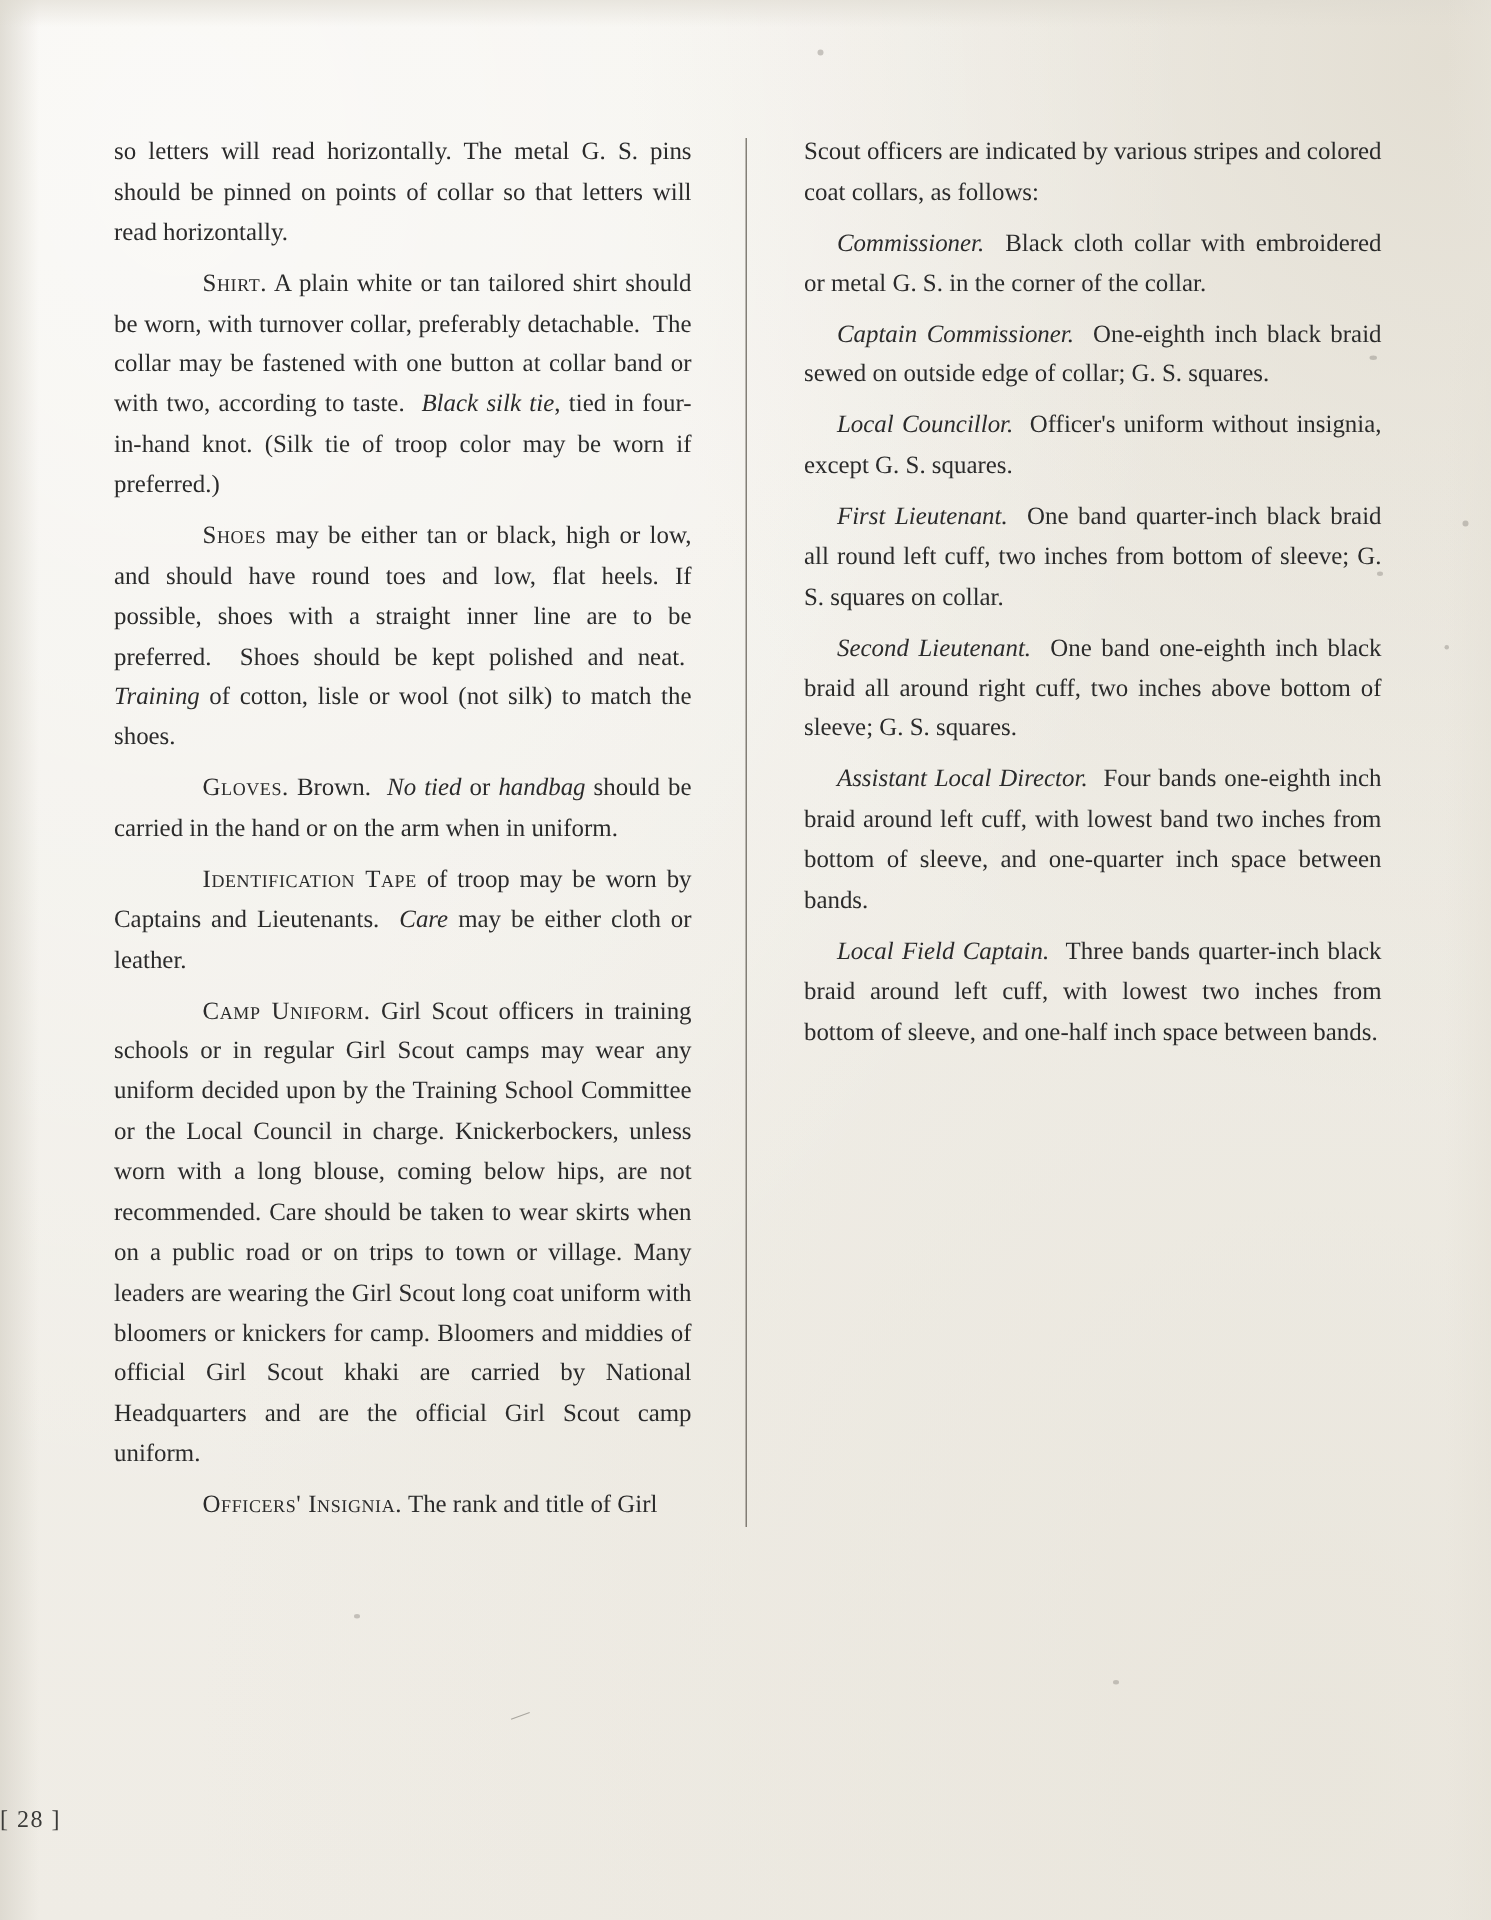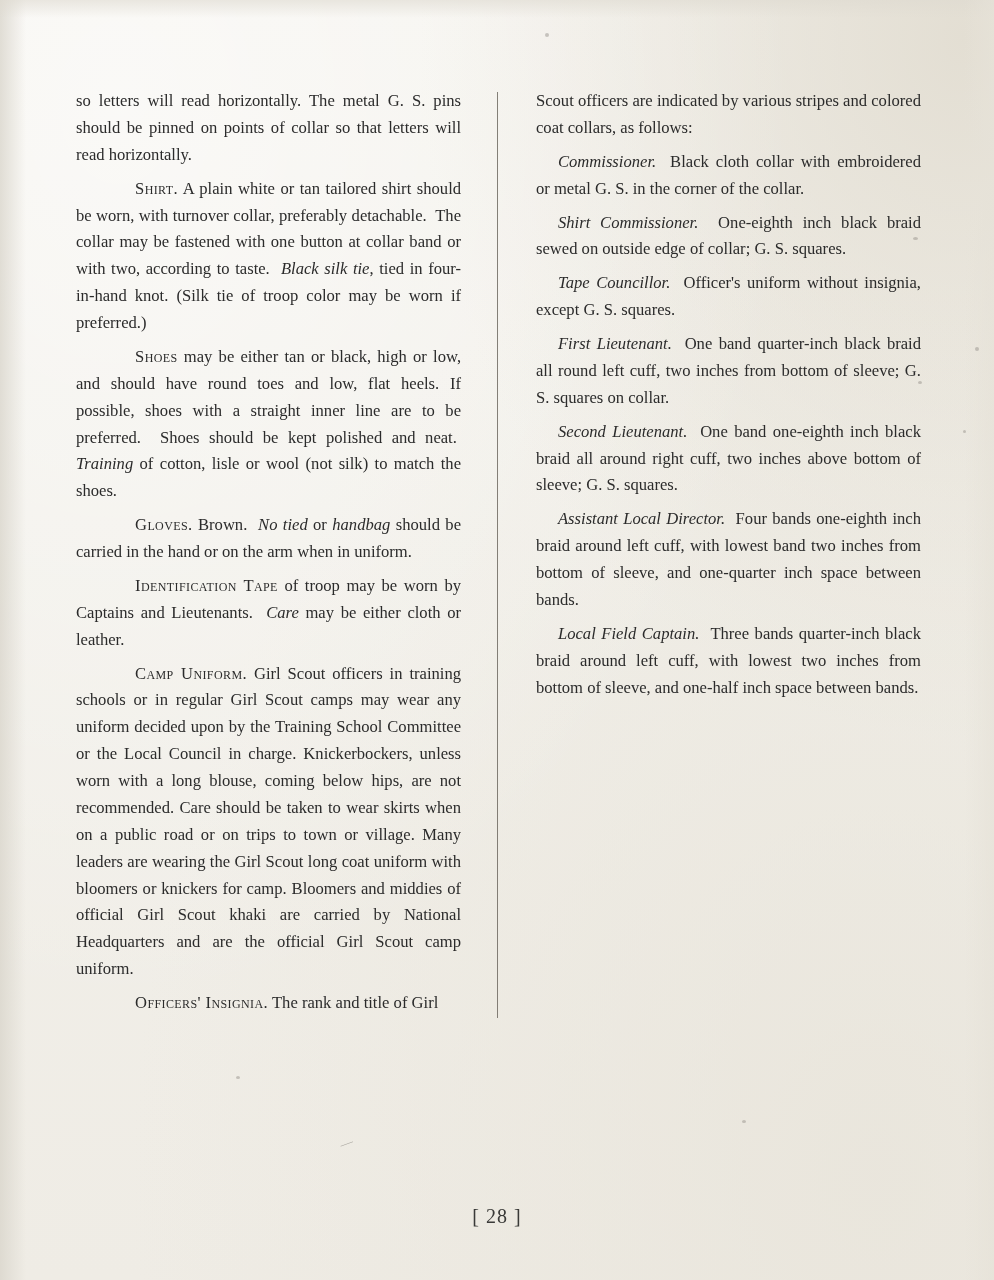--- a/index.html
+++ b/index.html
@@ -85,22 +85,22 @@
     margin-left: 37px;
   }
   .ital {
     font-style: italic;
   }
   .folio {
     position: absolute;
     left: 0;
     right: 0;
     top: 1205px;
-    text-align: center;
-    font-size: 20px;
+    text-align: left;
+    font-size: 16px;
     letter-spacing: 1px;
     color: #3a3a38;
   }
   .speck {
     position: absolute;
     background: #8d8a82;
     border-radius: 50%;
     opacity: 0.45;
   }
   .smudge {
@@ -171,25 +171,25 @@
 
     <div class="column right">
       <p>
         <span>Scout officers are indicated by various stripes and colored coat collars, as follows:</span>
       </p>
       <p class="indent">
         <span class="ital">Commissioner.</span>
         <span>&nbsp;Black cloth collar with embroidered or metal G. S. in the corner of the collar.</span>
       </p>
       <p class="indent">
-        <span class="ital">Shirt Commissioner.</span>
+        <span class="ital">Captain Commissioner.</span>
         <span>&nbsp;One-eighth inch black braid sewed on outside edge of collar; G. S. squares.</span>
       </p>
       <p class="indent">
-        <span class="ital">Tape Councillor.</span>
+        <span class="ital">Local Councillor.</span>
         <span>&nbsp;Officer's uniform without insignia, except G. S. squares.</span>
       </p>
       <p class="indent">
         <span class="ital">First Lieutenant.</span>
         <span>&nbsp;One band quarter-inch black braid all round left cuff, two inches from bottom of sleeve; G. S. squares on collar.</span>
       </p>
       <p class="indent">
         <span class="ital">Second Lieutenant.</span>
         <span>&nbsp;One band one-eighth inch black braid all around right cuff, two inches above bottom of sleeve; G. S. squares.</span>
       </p>

